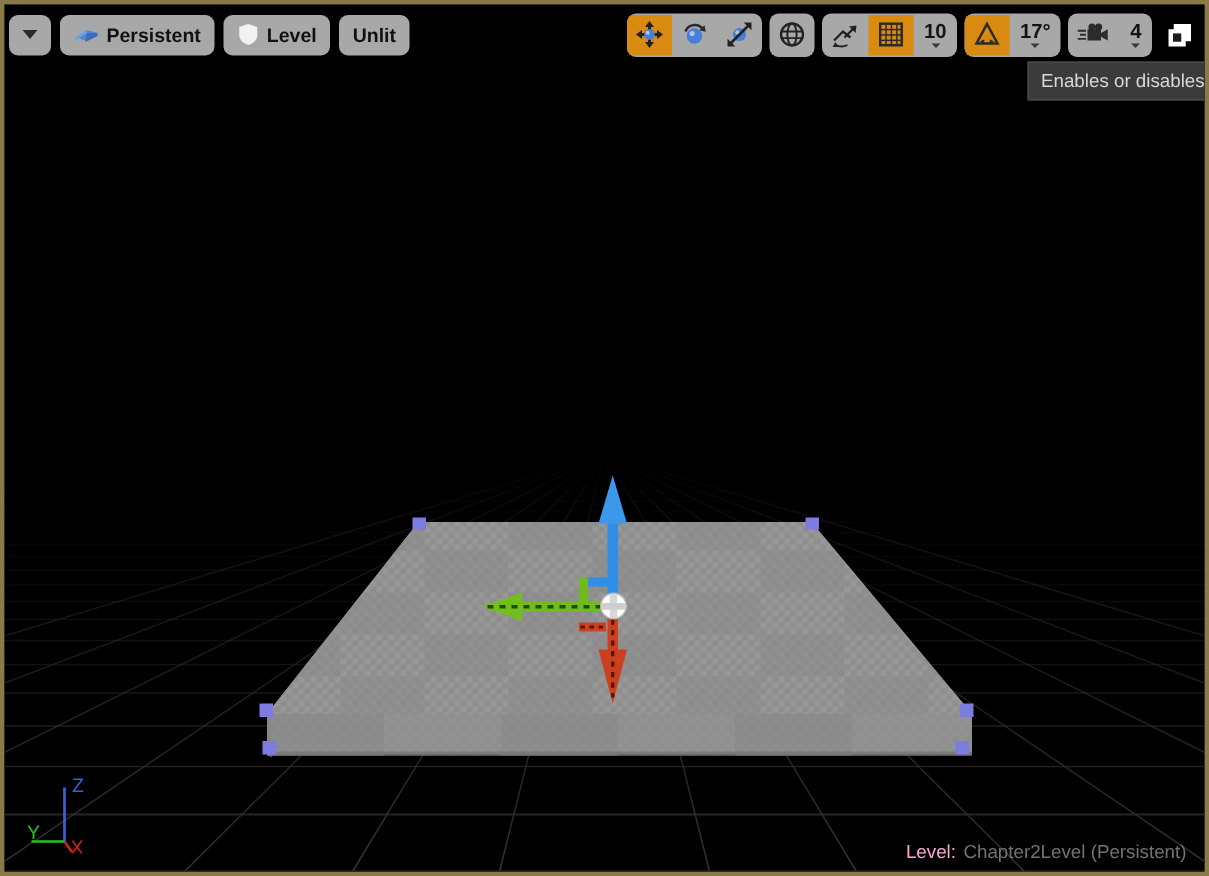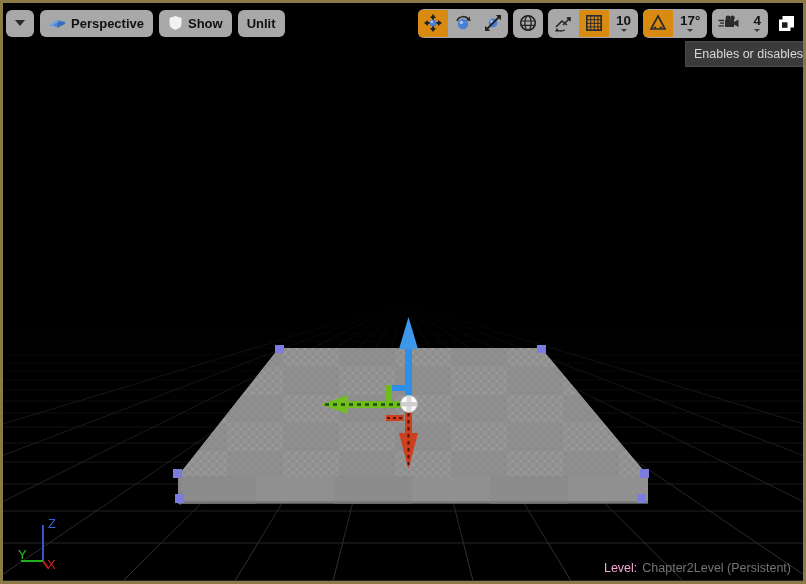--- a/index.html
+++ b/index.html
@@ -349,28 +349,28 @@
     <div class="tb-btn caret-only">
       <span class="caret-down"></span>
     </div>
 
     <div class="tb-btn">
       <svg width="17" height="14" viewBox="0 0 17 14">
         <polygon points="1,9 9,4 16,6 8,11" fill="#4f86d8"></polygon>
         <polygon points="1,9 9,4 9,6 1,11" fill="#6fa3e8"></polygon>
         <polygon points="9,6 16,6 16,8 8,12 8,11" fill="#3a6cb8"></polygon>
       </svg>
-      <span>Perspective</span>
+      <span>Persistent</span>
     </div>
 
     <div class="tb-btn">
       <svg width="15" height="16" viewBox="0 0 15 16">
         <path d="M7.5 1 L13.5 3 L13.5 8.5 Q13.5 13 7.5 15 Q1.5 13 1.5 8.5 L1.5 3 Z" fill="#f2f2f2"></path>
       </svg>
-      <span>Show</span>
+      <span>Level</span>
     </div>
 
     <div class="tb-btn">
       <span>Unlit</span>
     </div>
   </div>
 
   <div id="toolbar-right">
 
     <div class="tb-group">

